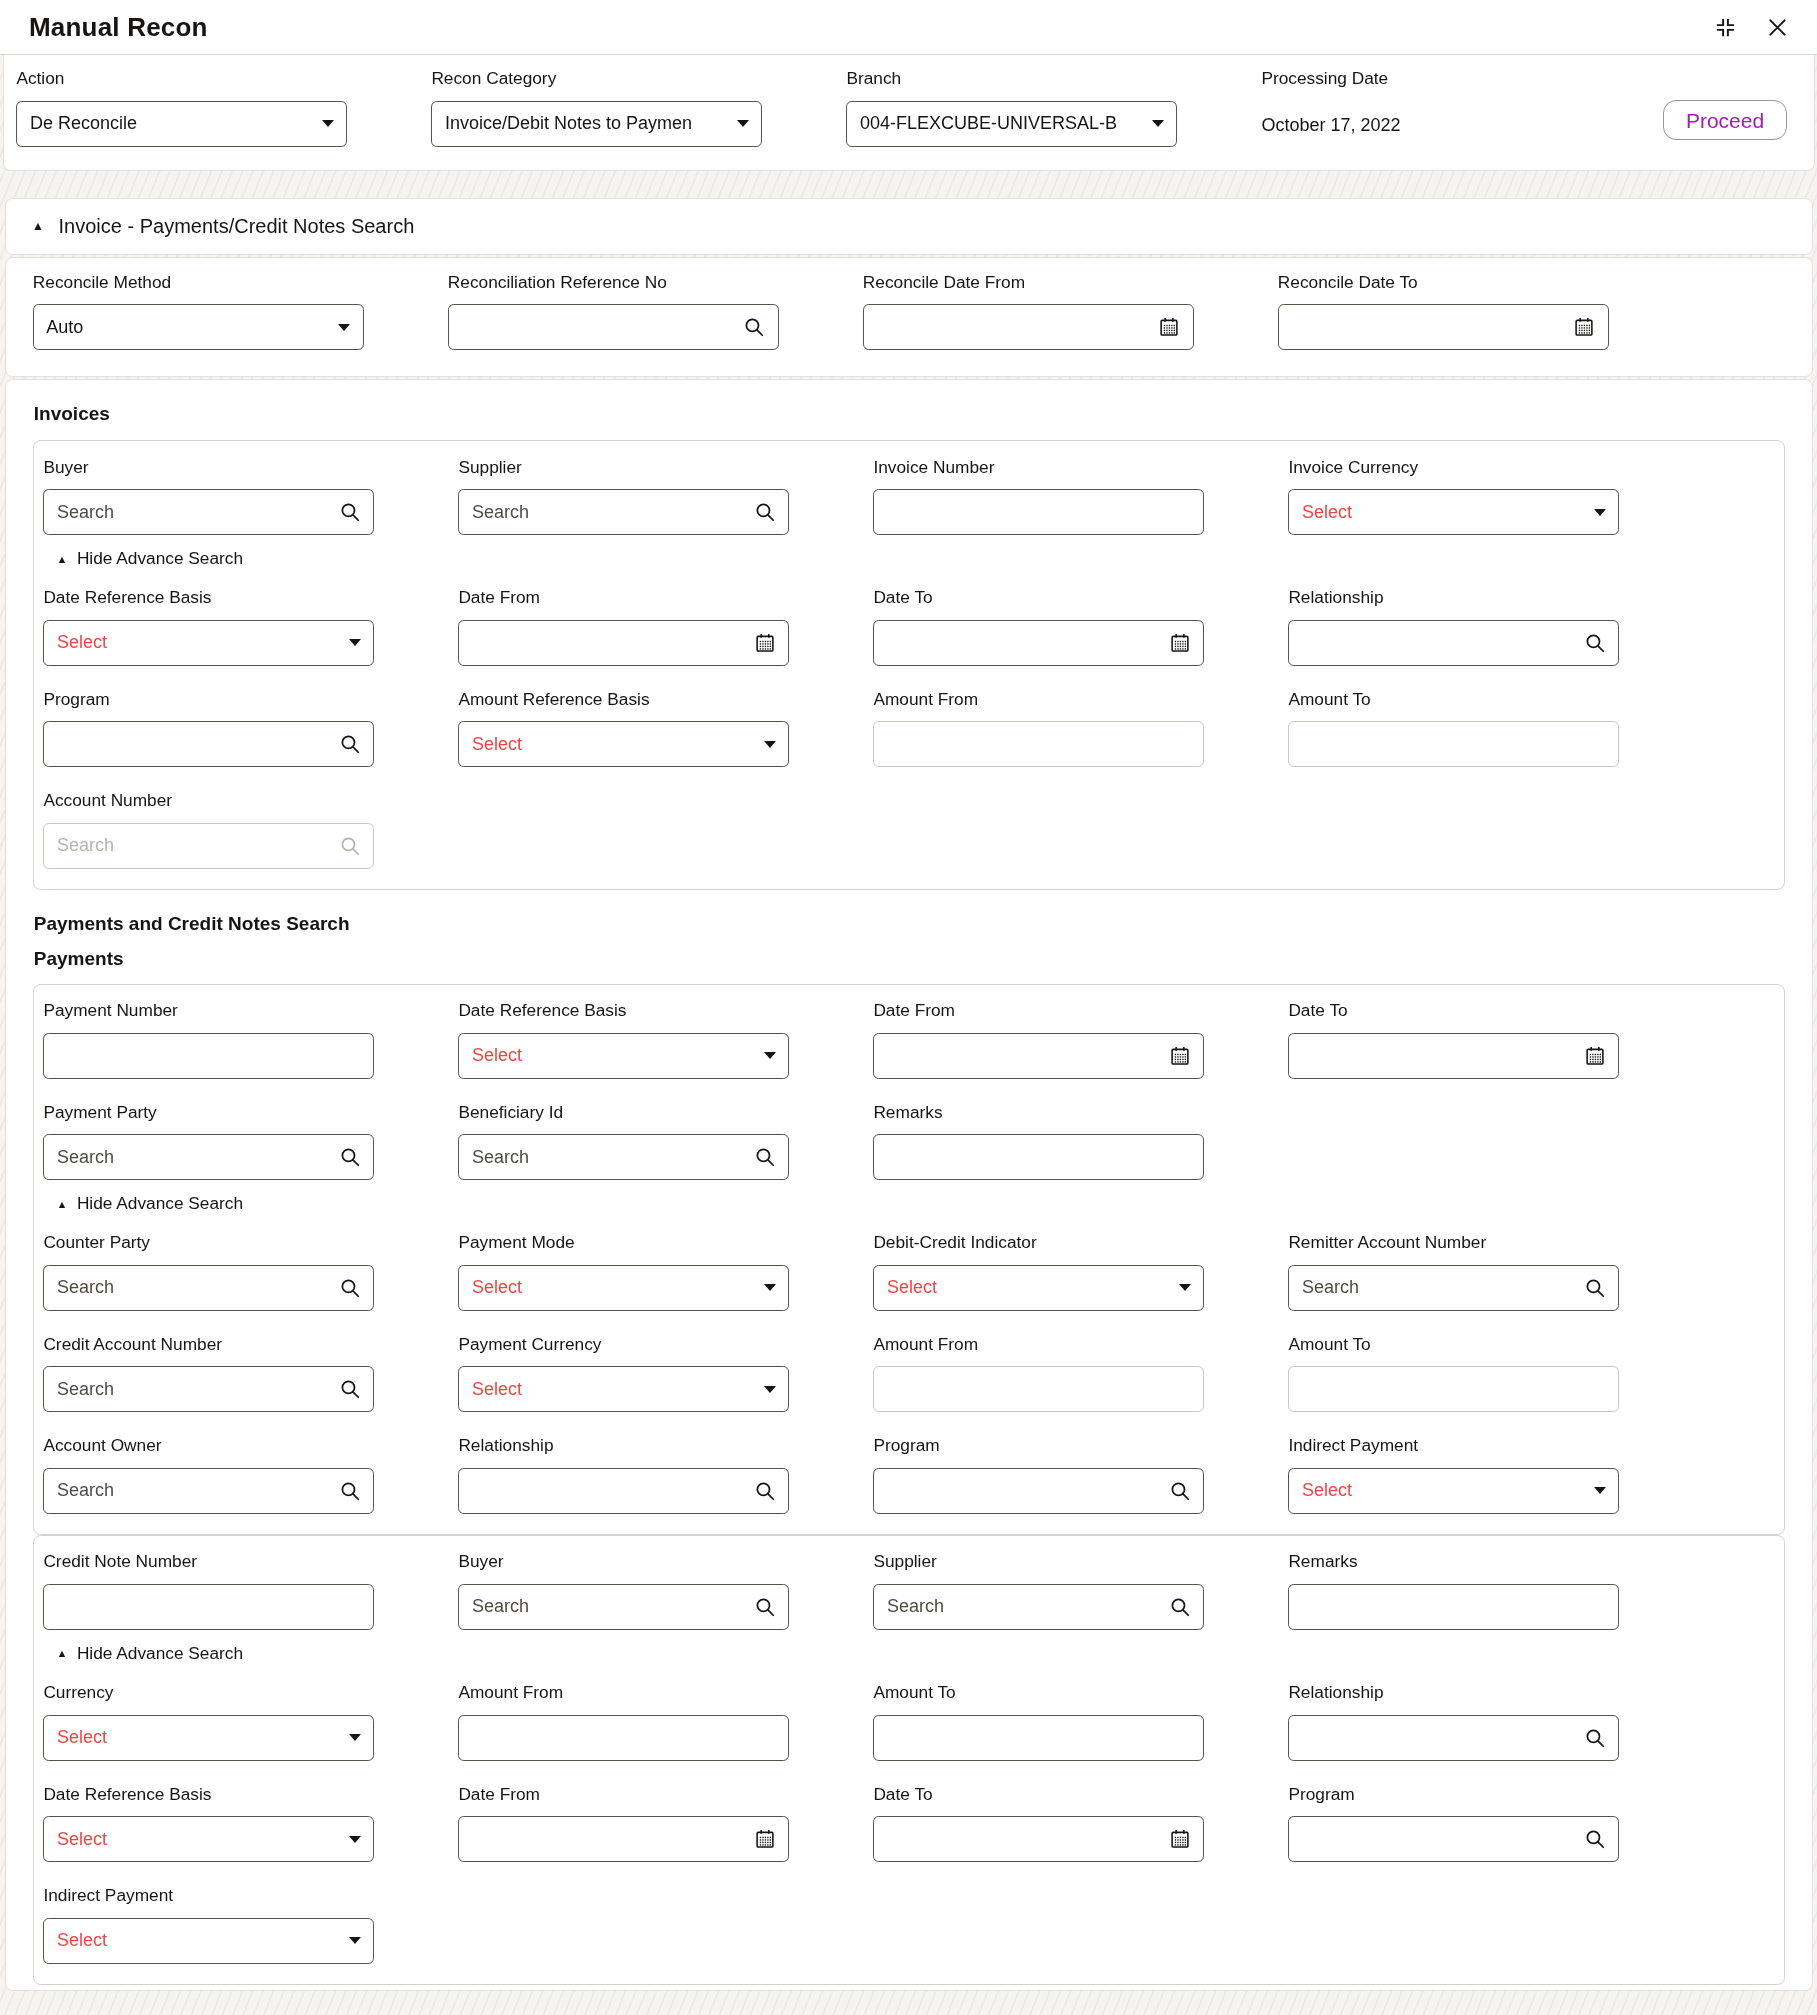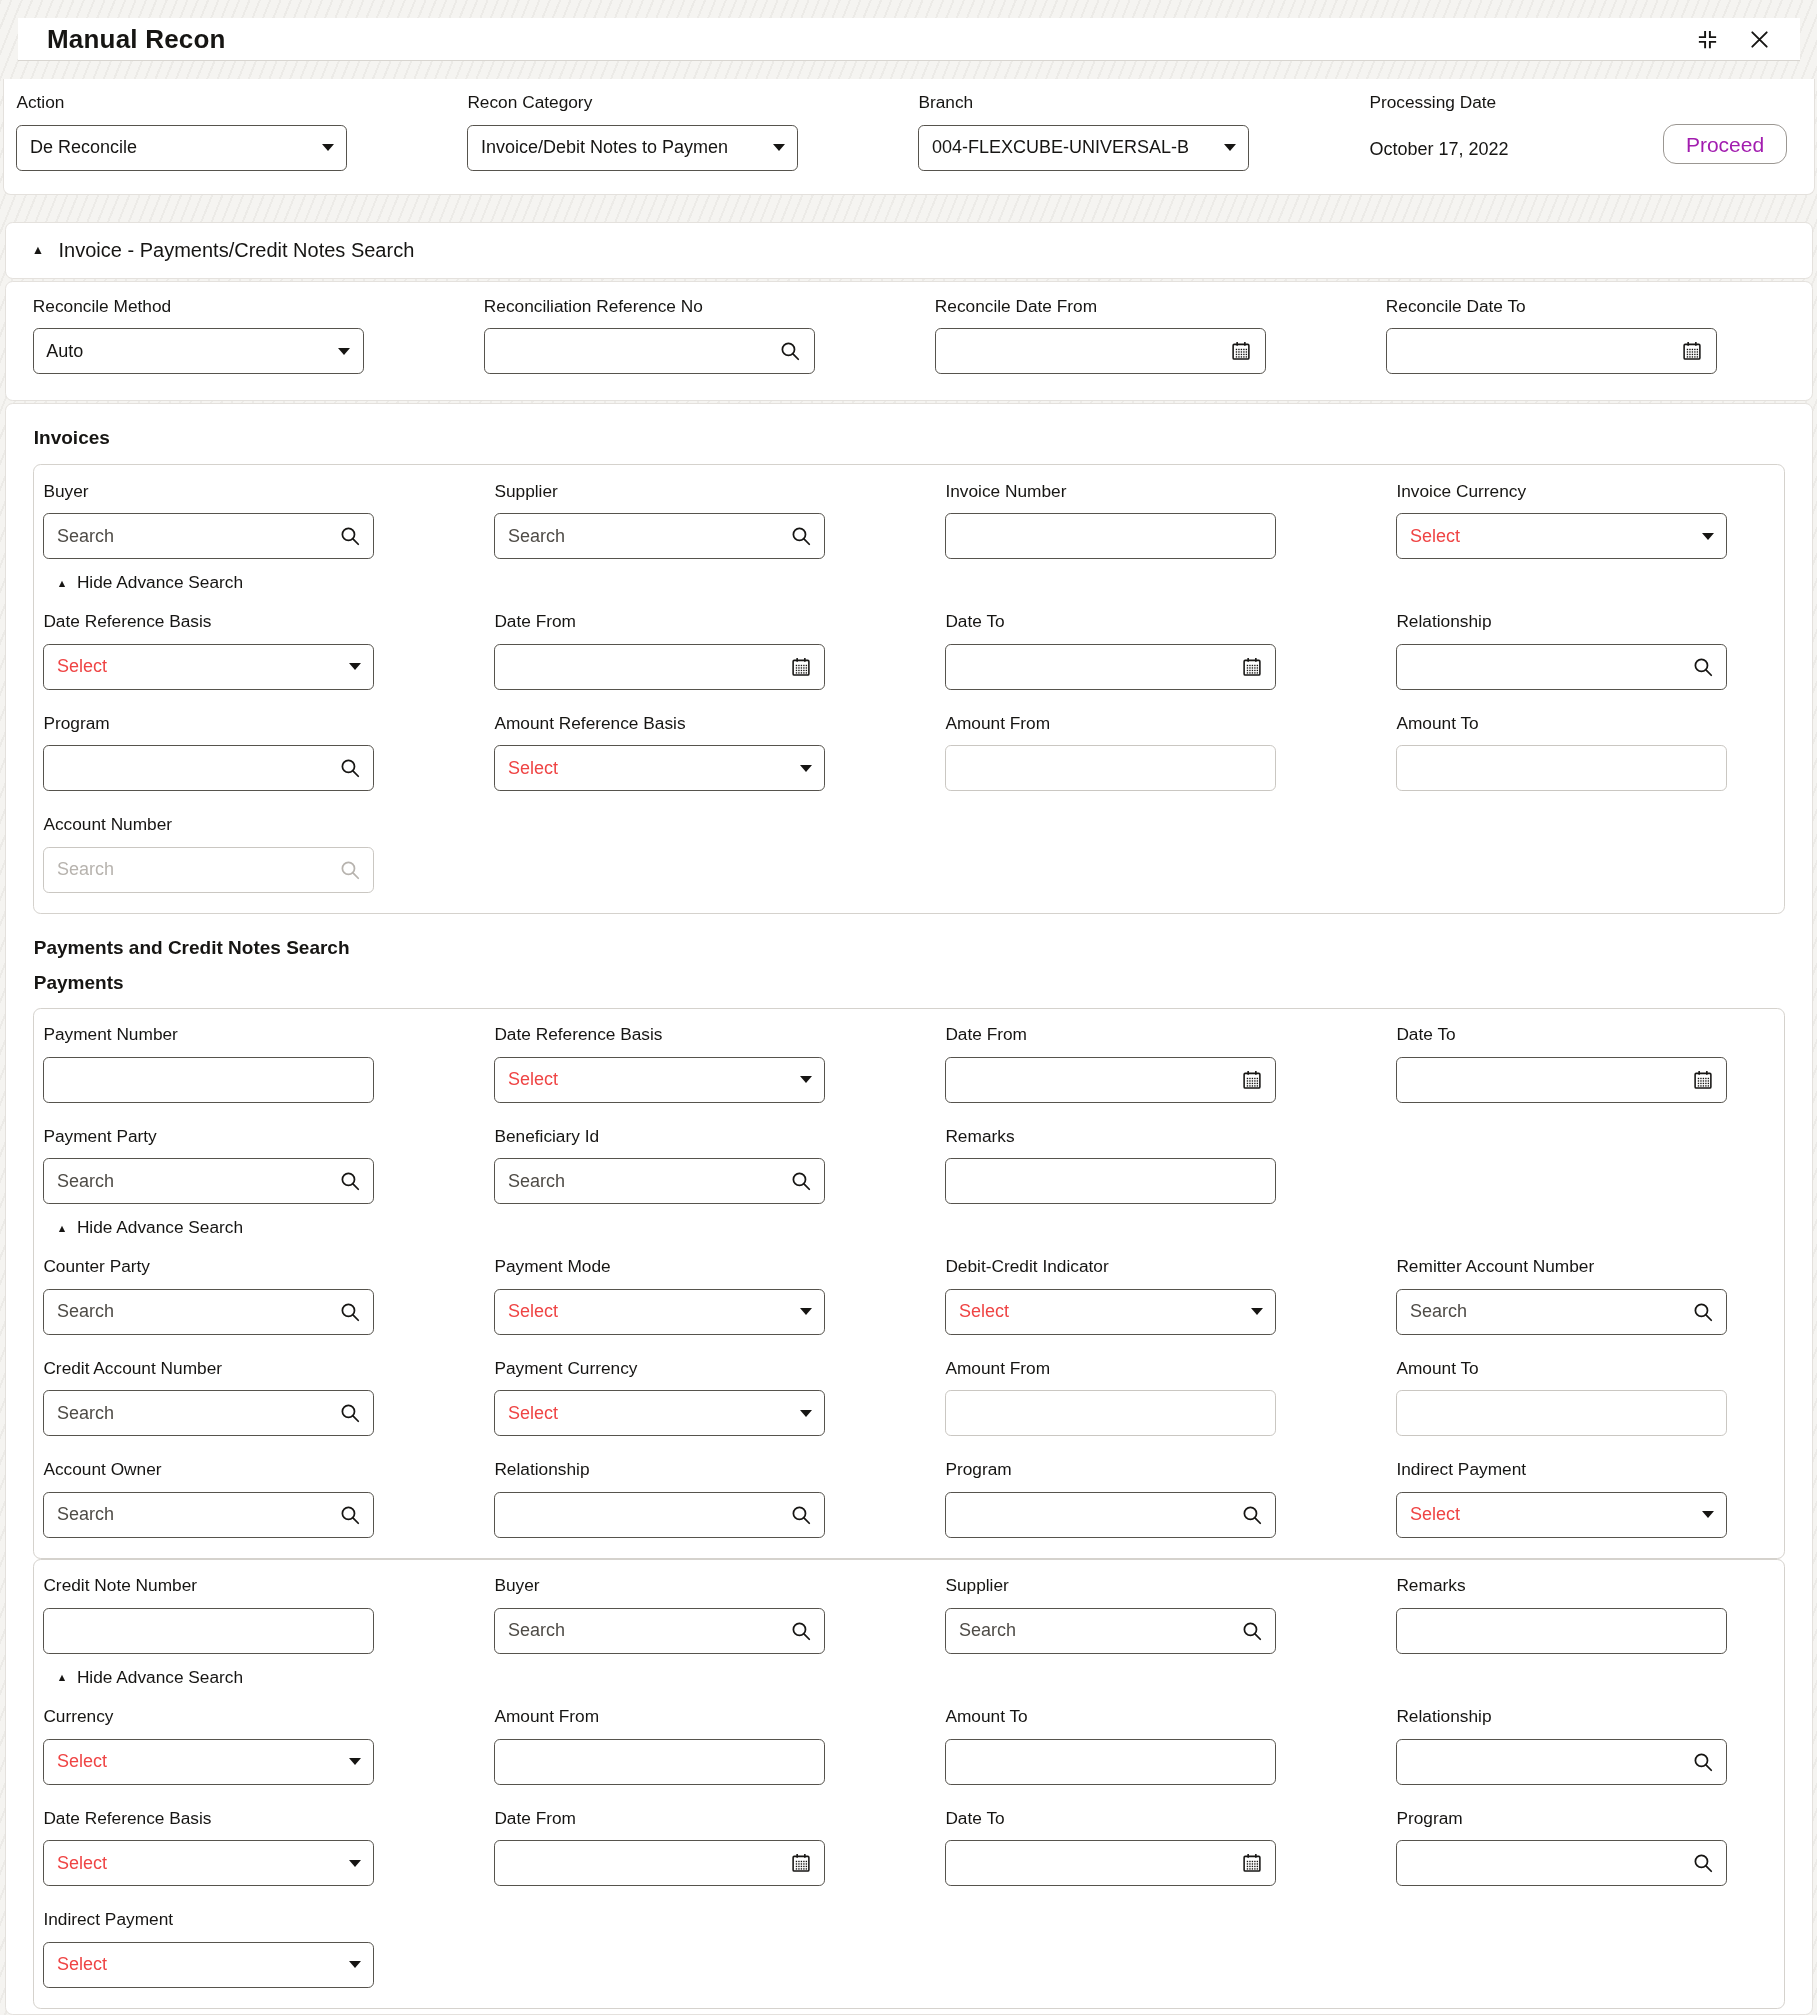--- a/index.html
+++ b/index.html
@@ -5,30 +5,30 @@
   *{box-sizing:border-box}
   html,body{margin:0;padding:0}
   body{
     width:1818px;height:2016px;overflow:hidden;position:relative;
     font-family:"Liberation Sans",sans-serif;color:#161513;
     background-color:#f5f4f1;
     background-image:repeating-linear-gradient(112deg,rgba(128,122,115,0.08) 0 1.9px,transparent 1.9px 9.6px);
   }
   .panel{background:#fff;border:1px solid #e4e1dd;border-radius:7.7px;margin:1.9px 4.8px;}
   
-  .titlebar{display:flex;align-items:center;height:43px;padding:0 29px;background:#fff;
-    border:none;border-bottom:1px solid #d8d5d0;border-radius:0;margin:18px;}
+  .titlebar{display:flex;align-items:center;height:55px;padding:0 29px;background:#fff;
+    border:none;border-bottom:1px solid #d8d5d0;border-radius:0;margin:0;}
   .titlebar h1{font-size:26px;margin:0;font-weight:bold;letter-spacing:0.2px}
   .win-icons{margin-left:auto;display:flex;gap:29px;align-items:center}
   .wicon{width:23px;height:23px;cursor:pointer;display:inline-block}
   .wicon svg{width:100%;height:100%;display:block}
   
   .toolbar{position:relative;padding:14.4px 0 23px 12.5px;border-top:none;border-radius:0 0 7.7px 7.7px;margin:0 2.9px;}
   
-  .grid{display:grid;grid-template-columns:repeat(4,331px);column-gap:120px;align-items:start}
+  .grid{display:grid;grid-template-columns:repeat(4,331px);column-gap:84px;align-items:start}
   .flabel{display:block;font-size:17.3px;line-height:19px;margin-bottom:12.5px;color:#161513;white-space:nowrap}
   .control{position:relative;height:46px;border:1px solid #56534d;border-radius:5.8px;background:#fff;
     display:flex;align-items:center;padding:0 12.5px;}
   .control input{border:0;outline:0;flex:1;min-width:0;font:inherit;font-size:18px;color:#ef4444;background:transparent;padding:0}
   .control input::placeholder{color:#4f4c47;opacity:1}
   .control .ic{width:22px;height:22px;flex:0 0 auto;margin-left:7.7px;color:#161513;cursor:pointer}
   .control .val,.control .ph{flex:1;font-size:18px;white-space:nowrap;overflow:hidden}
   .val{color:#161513}.ph{color:#ef4444}
   .caret{width:0;height:0;border-left:6.7px solid transparent;border-right:6.7px solid transparent;border-top:7.7px solid #161513;margin-left:8.6px;flex:0 0 auto}
   .control.select{cursor:pointer}

